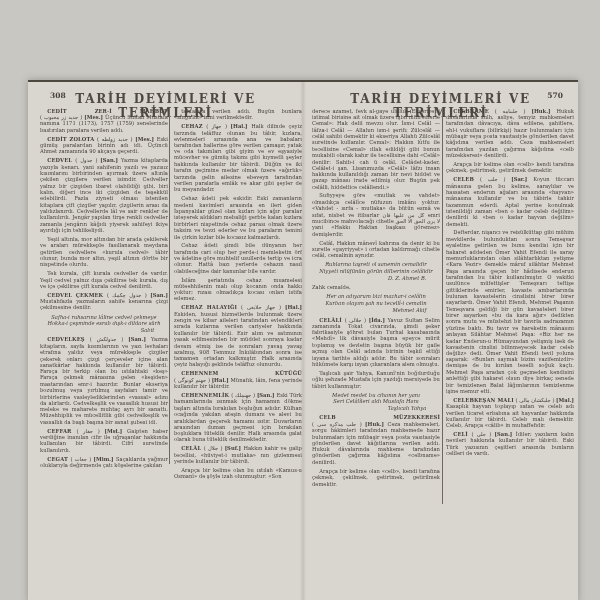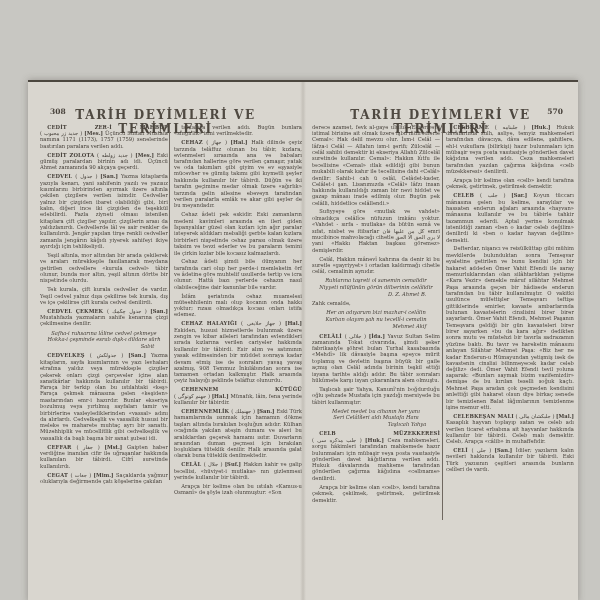--- a/index.html
+++ b/index.html
@@ -11,21 +11,21 @@
   .book{
     position:absolute;left:28px;top:80px;width:550px;height:520px;
     background:#d9d6cf;
     border-top:2px solid #4c473f;
     box-shadow:0 0 7px rgba(60,55,45,.35);
   }
   .gutter{
     position:absolute;left:272px;top:0;width:6px;height:100%;
     background:linear-gradient(90deg,rgba(0,0,0,0),rgba(90,82,70,.16),rgba(0,0,0,0));
   }
-  .page{position:absolute;top:16px;width:275px;height:460px;text-decoration:underline;}
+  .page{position:absolute;top:0;width:275px;height:460px;text-decoration:underline;}
   .page.left{left:0;}
   .page.right{left:275px;}
   .running-head{position:absolute;top:10px;left:0;right:0;height:12px;color:#4a443c;}
   .rh-title{
     position:absolute;left:0;right:0;text-align:center;
     font-size:12px;font-weight:bold;letter-spacing:1.6px;color:#4f4941;
   }
   .page-num{position:absolute;font-size:7.5px;font-weight:bold;color:#453f38;}
   .page.left .page-num{left:22px;top:-1px;}
   .page.right .page-num{right:15px;top:-1px;}

